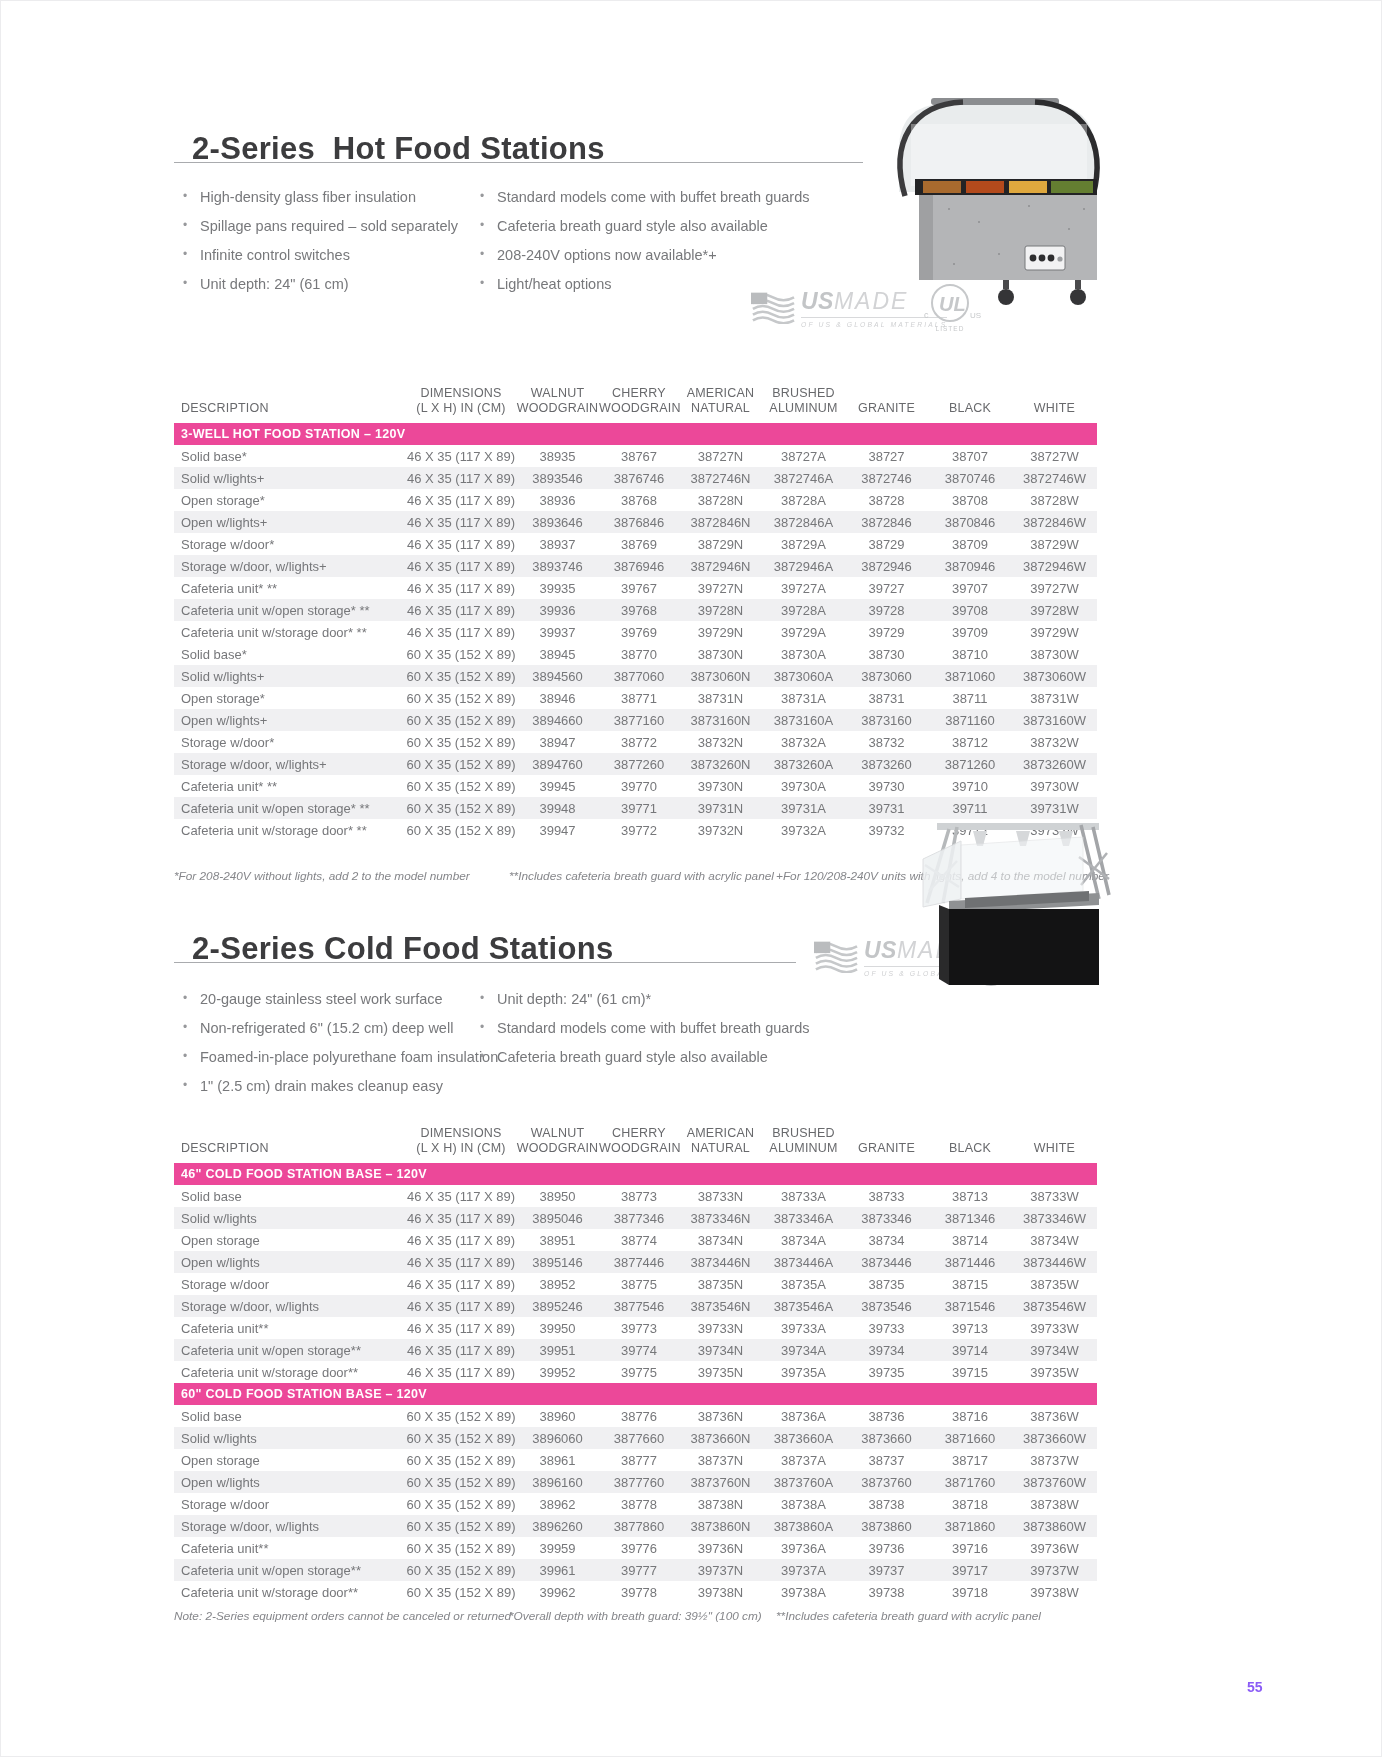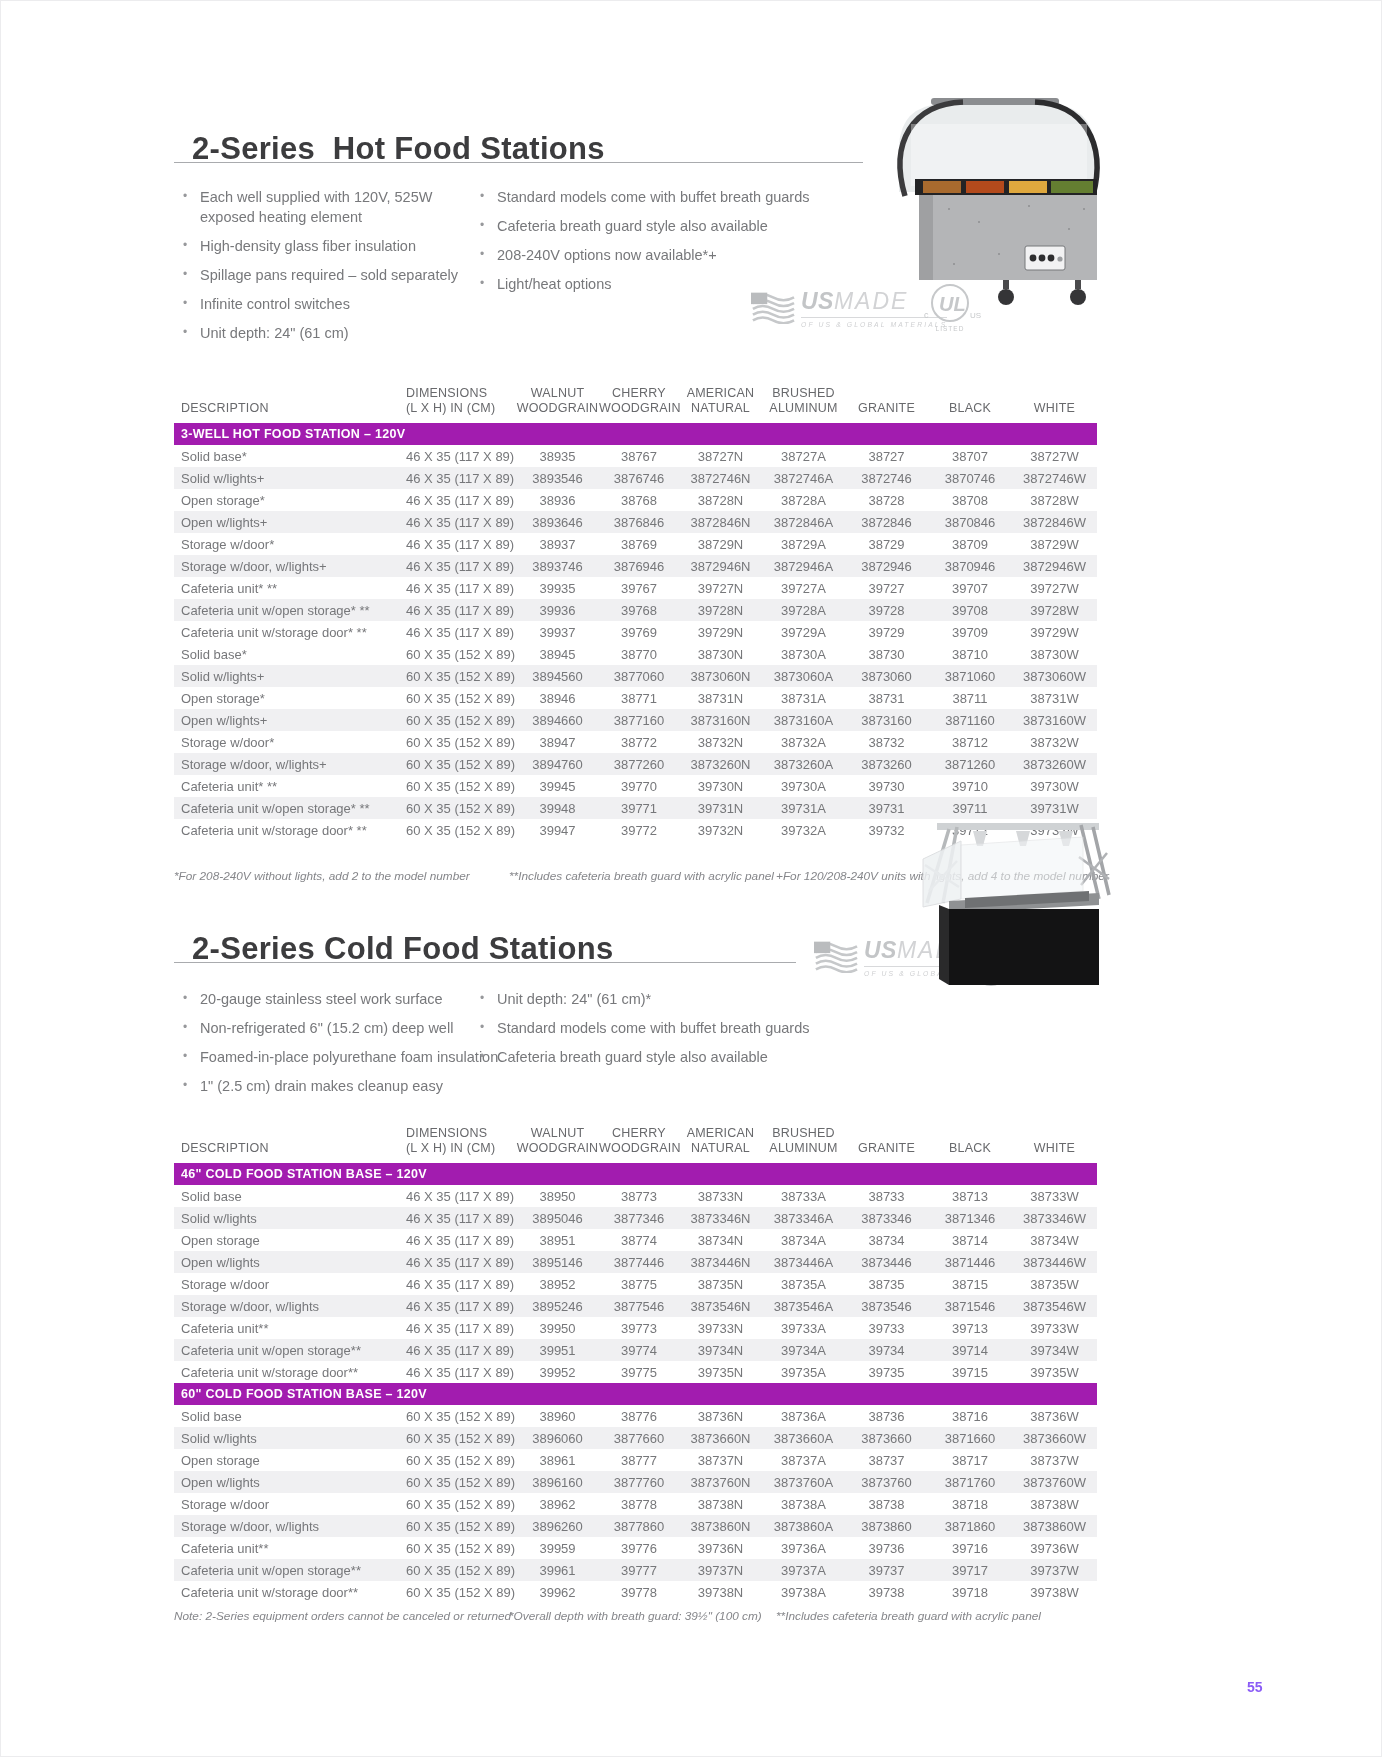--- a/index.html
+++ b/index.html
@@ -18,24 +18,24 @@
   .bullets li{position:relative; padding-left:19px; margin-bottom:9px;
     line-height:1.38; white-space:pre-line;}
   .bullets li::before{content:"\2022"; position:absolute; left:2px; top:1px;
     color:#97989b; font-size:12px;}
   .cat-table{position:absolute; border-collapse:collapse; table-layout:fixed;
     width:923px; font-size:13px; color:#76777a;}
   .cat-table th{font-weight:400; color:#68696c; font-size:12.5px; height:49px;
     vertical-align:bottom; padding:0 0 7px 0; line-height:1.22; text-align:center;
     letter-spacing:.2px;}
   .cat-table th.c0, .cat-table td.c0{text-align:left; padding-left:7px;}
-  .cat-table th.c1, .cat-table td.c1{text-align:left; padding-left:0;}
+  .cat-table th.c1, .cat-table td.c1{text-align:center; padding-left:0;}
   .cat-table td{height:22px; padding:0; text-align:center; white-space:nowrap;
     overflow:hidden;}
-  .cat-table tr.band td{background:#a21caf; color:#ffffff; font-weight:700;
+  .cat-table tr.band td{background:#ec4899; color:#ffffff; font-weight:700;
     font-size:12.5px; letter-spacing:.3px;}
   .cat-table tr.alt td{background:#f0f0f2;}
   .notes{position:absolute; width:930px; height:16px; font-size:11.8px;
     font-style:italic; color:#85868a;}
   .note{position:absolute; top:0; white-space:nowrap;}
   .n0{left:0;} .n1{left:335px;} .n2{left:602px;}
   .usmade{position:absolute; display:flex; align-items:flex-start;font-style:italic;}
   .usmade-txt{margin-left:6px;}
   .usmade-line{font-size:23px; line-height:1; letter-spacing:.5px;}
   .usmade-line .us{font-weight:800; color:#c3c5c7;}
@@ -50,22 +50,20 @@
 </head>
 <body>
 
 <div class="page">
 
   <section>
     <h1 class="sec-title" style="left:173px;top:112px;">2-Series  Hot Food Stations</h1>
     <div class="rule" style="left:173px;top:161px;width:689px;"></div>
 
     <ul class="bullets" style="left:180px;top:186px;width:330px;">
-        <li>Each well supplied with 120V, 525W
-exposed heating element</li>
         <li>High-density glass fiber insulation</li>
         <li>Spillage pans required – sold separately</li>
         <li>Infinite control switches</li>
         <li>Unit depth: 24" (61 cm)</li>
       </ul>
     <ul class="bullets" style="left:477px;top:186px;width:400px;">
         <li>Standard models come with buffet breath guards</li>
         <li>Cafeteria breath guard style also available</li>
         <li>208-240V options now available*+</li>
         <li>Light/heat options</li>

